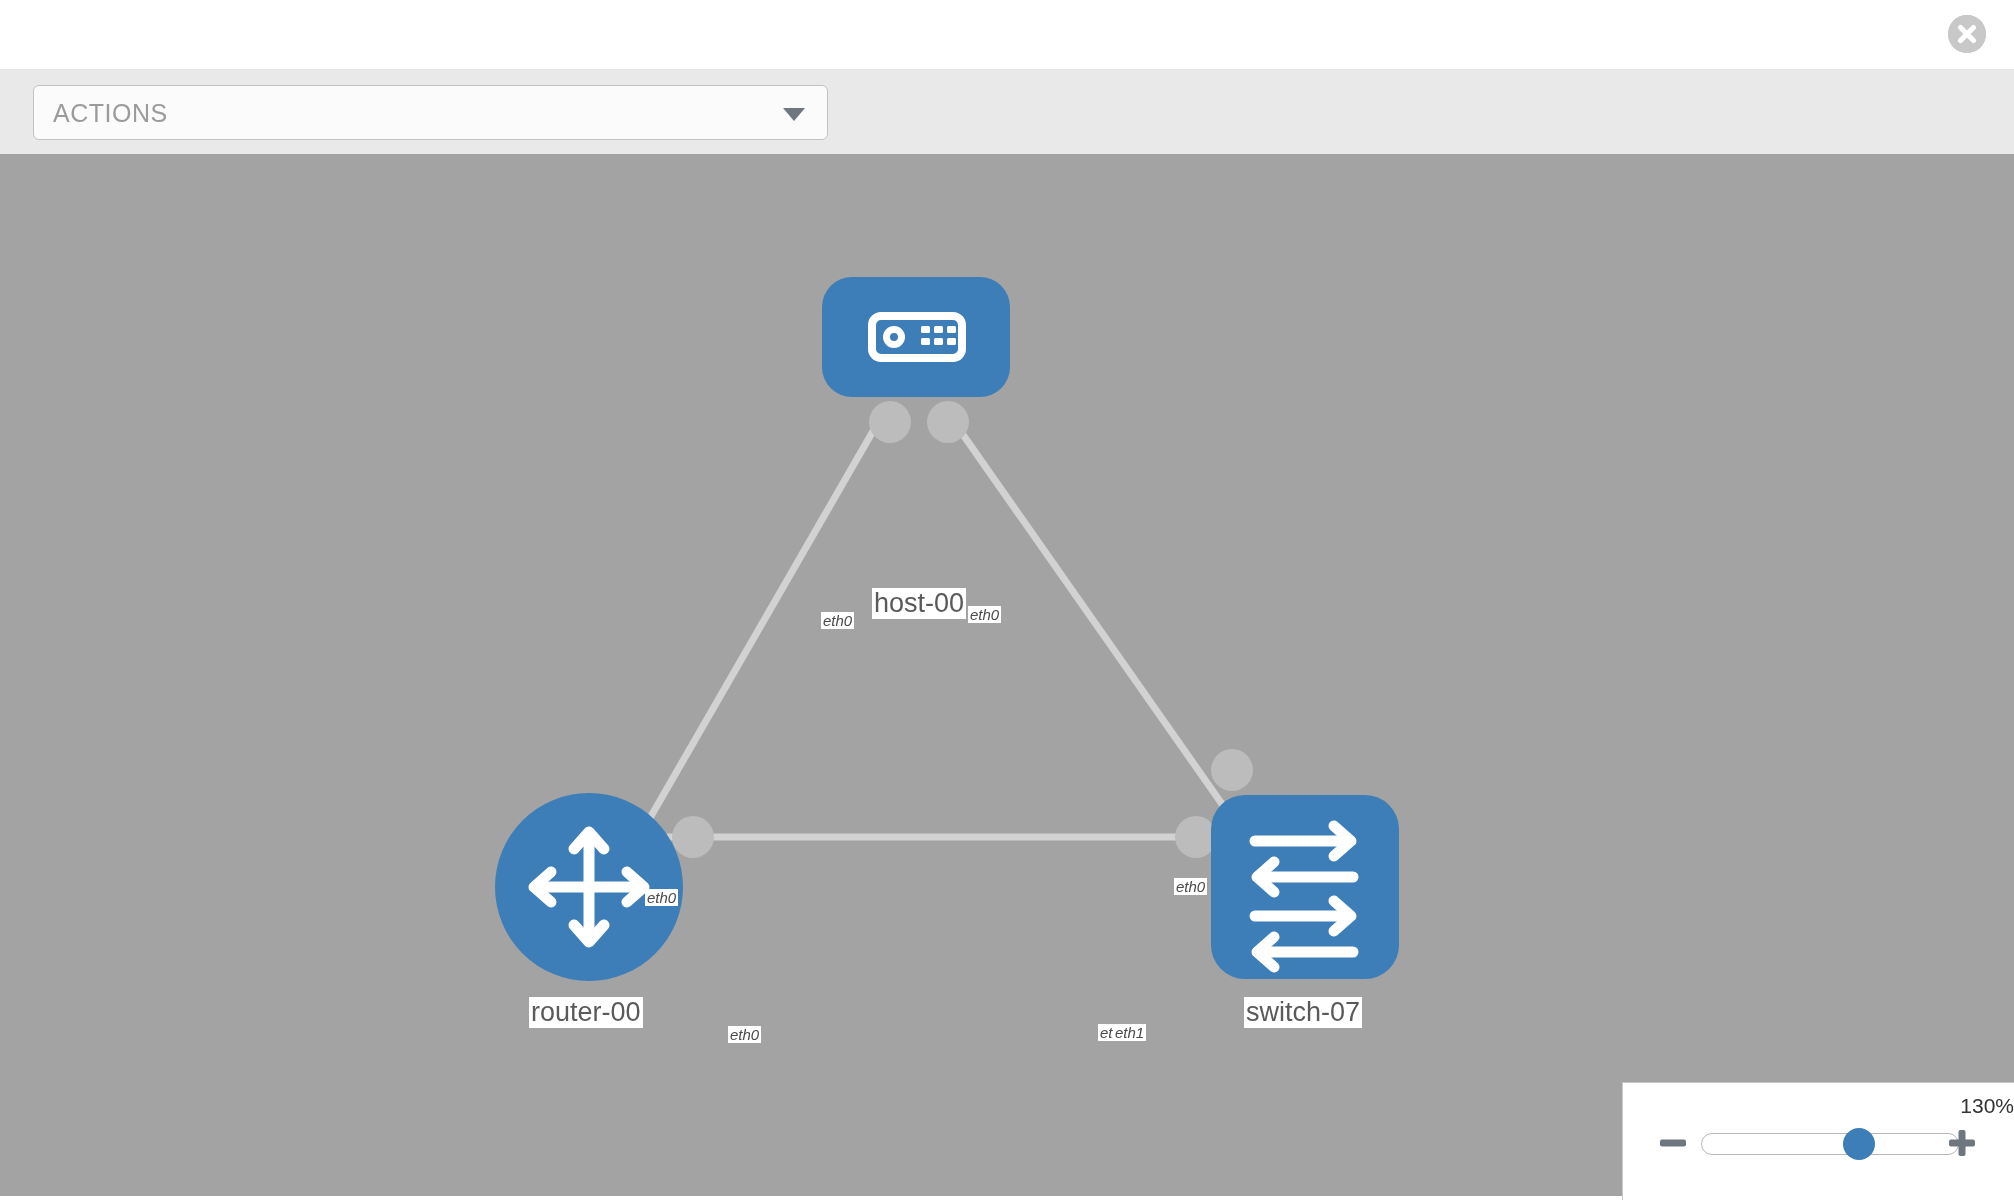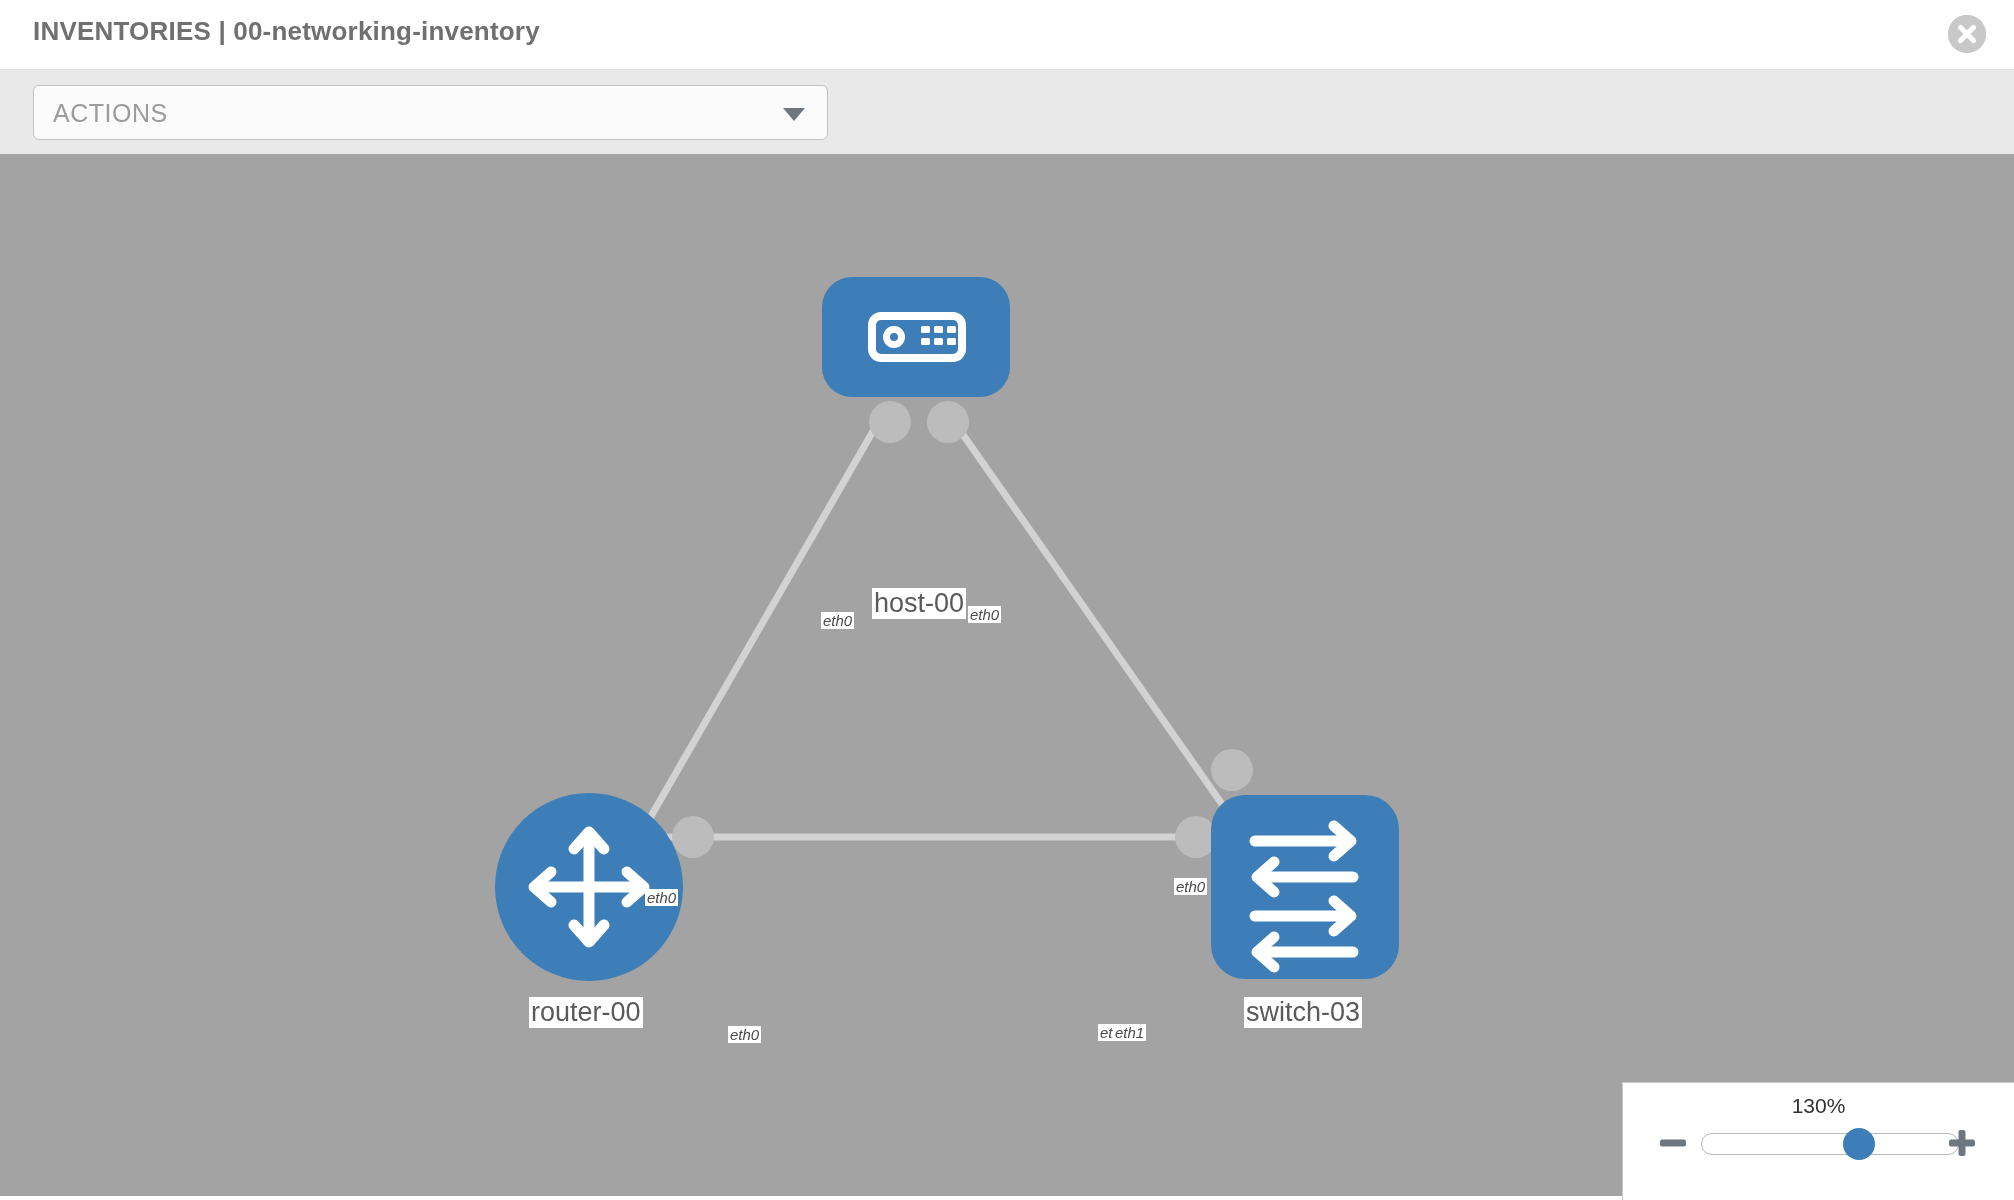--- a/index.html
+++ b/index.html
@@ -170,21 +170,21 @@
     border: 1px solid #c9c9c9;
     border-right: none;
     border-bottom: none;
     box-sizing: border-box;
   }
   .zoom-value {
     position: absolute;
     top: 11px;
     left: 0;
     width: 100%;
-    text-align: center;
+    text-align: right;
     font-size: 21px;
     color: #333333;
   }
   .zoom-minus, .zoom-plus {
     position: absolute;
     top: 45px;
     width: 30px;
     height: 30px;
     cursor: pointer;
   }
@@ -213,21 +213,20 @@
     background: #3d7eb8;
     cursor: pointer;
   }
 </style>
 </head>
 <body>
 
 <div id="app">
 
   <div class="header">
-    <div class="header-title">INVENTORIES | 00-networking-inventory</div>
     <div class="close-btn">
       <svg width="38" height="38" viewBox="0 0 38 38" aria-hidden="true">
         <circle cx="19" cy="19" r="19" fill="#c8c8c8"></circle>
         <path d="M12.5 12.5 L25.5 25.5 M25.5 12.5 L12.5 25.5" stroke="#ffffff" stroke-width="5.2" stroke-linecap="round"></path>
       </svg>
     </div>
   </div>
 
   <div class="toolbar">
 
@@ -320,21 +319,21 @@
           <path d="M1255 762 L1348 762"></path>
           <path d="M1334 747 L1351 762 L1334 777"></path>
           <path d="M1353 798 L1260 798"></path>
           <path d="M1274 783 L1257 798 L1274 813"></path>
         </g>
       </g>
     </svg>
 
     <div class="node-label" style="left:872px; top:434px;">host-00</div>
     <div class="node-label" style="left:529px; top:843px;text-align:center;">router-00</div>
-    <div class="node-label" style="left:1244px; top:843px;">switch-03</div>
+    <div class="node-label" style="left:1244px; top:843px;">switch-07</div>
 
     <div class="edge-label" style="left:821px; top:458px;">eth0</div>
     <div class="edge-label" style="left:968px; top:452px;">eth0</div>
     <div class="edge-label" style="left:645px; top:735px;">eth0</div>
     <div class="edge-label" style="left:1174px; top:724px;">eth0</div>
     <div class="edge-label" style="left:1098px; top:870px;">eth0</div>
     <div class="edge-label" style="left:1113px; top:870px;">eth1</div>
     <div class="edge-label" style="left:728px; top:872px;">eth0</div>
   </div>
 

